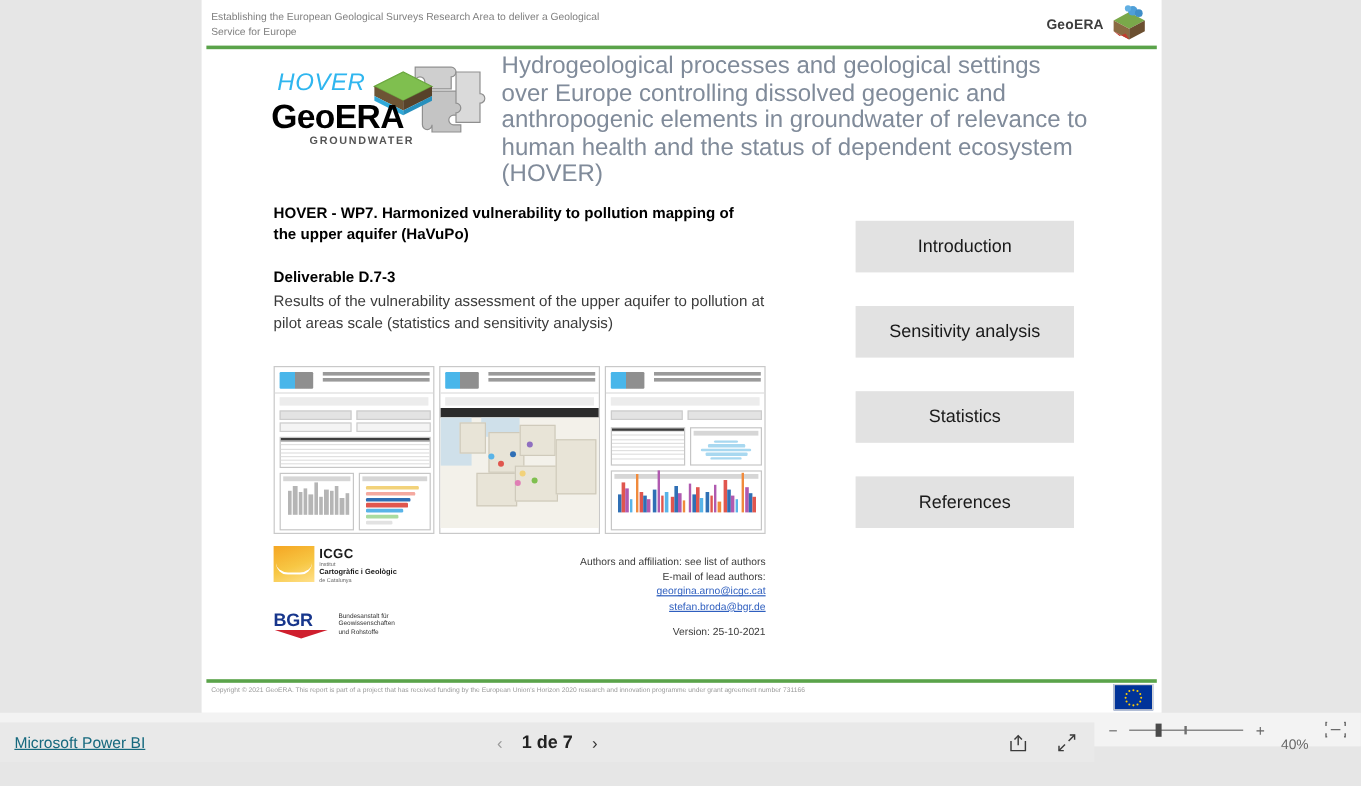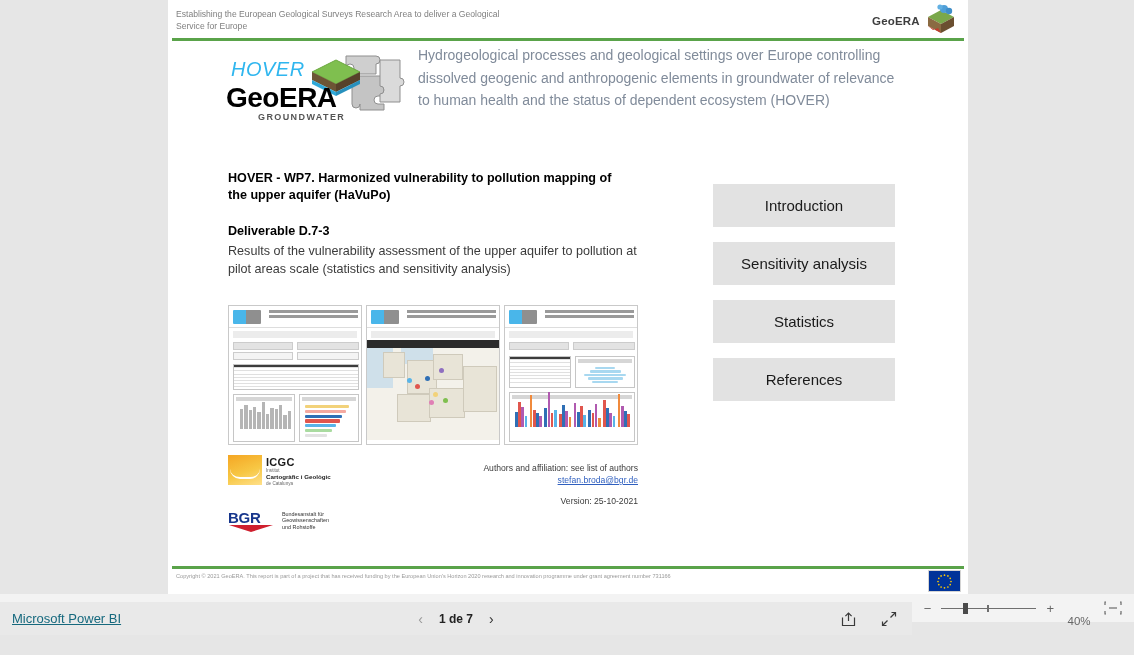--- a/index.html
+++ b/index.html
@@ -74,21 +74,21 @@
     position: absolute; left: 34px; top: 64px;
     font-size: 9px; font-weight: bold;
     color: #555; letter-spacing: 1.4px;
   }
   .puzzle { position: absolute; left: 86px; top: 2px; }
 
   
   .main-title {
     position: absolute; left: 250px; top: 44px;
     width: 490px;
-    font-size: 14px; line-height: 22.5px;
+    font-size: 20px; line-height: 22.5px;
     color: #808b9a;
   }
 
   
   .wp-head {
     position: absolute; left: 60px; top: 170px;
     width: 400px;
     font-size: 12.6px; font-weight: bold; line-height: 17px;
     color: #000;
   }
@@ -216,21 +216,21 @@
     width: 170px; text-align: right;
     font-size: 8.6px; line-height: 12.2px; color: #3b3b3b;
   }
   .contact a { color: #2f5fbf; text-decoration: underline; }
   .version { margin-top: 9px; color: #3b3b3b; }
 
   
   .navcol {
     position: absolute; left: 545px; top: 184px;
     width: 182px;
-    display: flex; flex-direction: column; gap: 15px;
+    display: flex; flex-direction: column; gap: 28px;
   }
   .navbtn {
     height: 43px; background: #e2e2e2;
     display: flex; align-items: center; justify-content: center;
     font-size: 15px; color: #1a1a1a;
     cursor: pointer;
   }
 
   
   .foot-rule {
@@ -284,21 +284,21 @@
     position:absolute; left: 12px;
     font-size: 13px; color: #16697e; text-decoration: underline; cursor:pointer;
     font-weight: 500;
   }
   .pager {
     position:absolute; left: 0; right: 0;
     display:flex; align-items:center; justify-content:center; gap: 16px;
   }
   .pg-arrow { font-size: 14px; color: #9a9a9a; cursor:pointer; user-select:none; }
   .pg-arrow.on { color: #333; }
-  .pg-label { font-size: 12px; color: #222; font-weight: 600; }
+  .pg-label { font-size: 15px; color: #222; font-weight: 600; }
   .bb-icons {
     position:absolute; right: 14px; display:flex; gap: 22px; align-items:center;
   }
   .bb-icons svg { cursor:pointer; }
 </style>
 </head>
 <body>
 
 <div id="viewer">
 
@@ -535,20 +535,24 @@
       </div>
       <div class="bgr-txt">
         <div>Bundesanstalt für</div>
         <div>Geowissenschaften</div>
         <div>und Rohstoffe</div>
       </div>
     </div>
 
     <div class="contact">
       <div>Authors and affiliation:  see list of authors</div>
+      <div>
+        <span>E-mail of lead authors:</span>
+        <a href="#">georgina.arno@icgc.cat</a>
+      </div>
       <div>
         <a href="#">stefan.broda@bgr.de</a>
       </div>
       <div class="version">Version: 25-10-2021</div>
     </div>
 
     <div class="navcol">
       <div class="navbtn">Introduction</div>
       <div class="navbtn">Sensitivity analysis</div>
       <div class="navbtn">Statistics</div>

